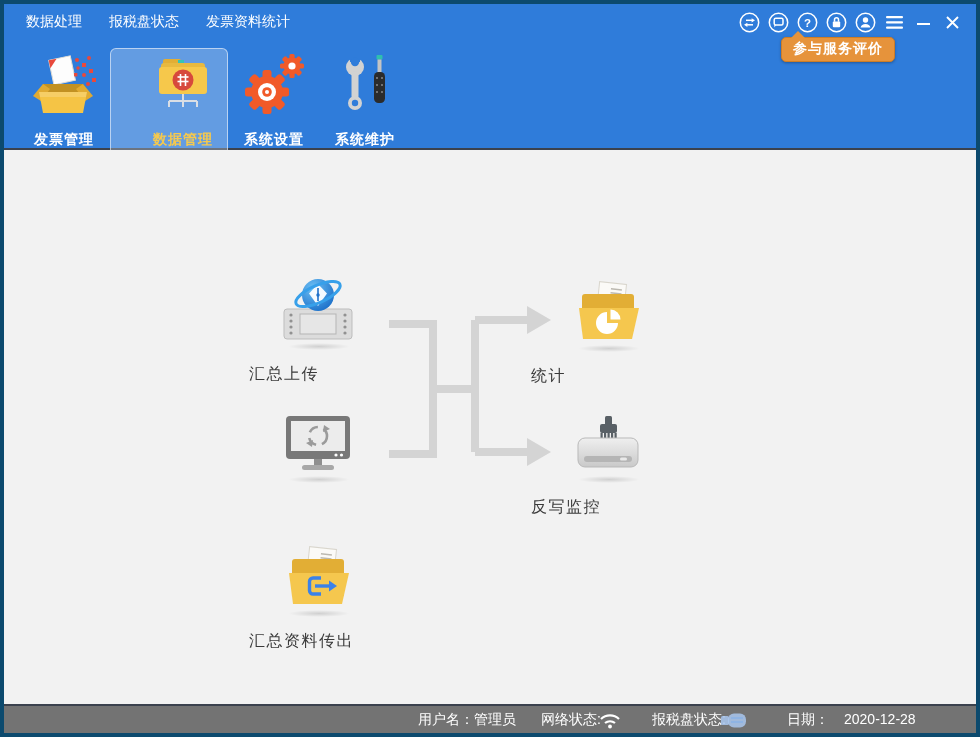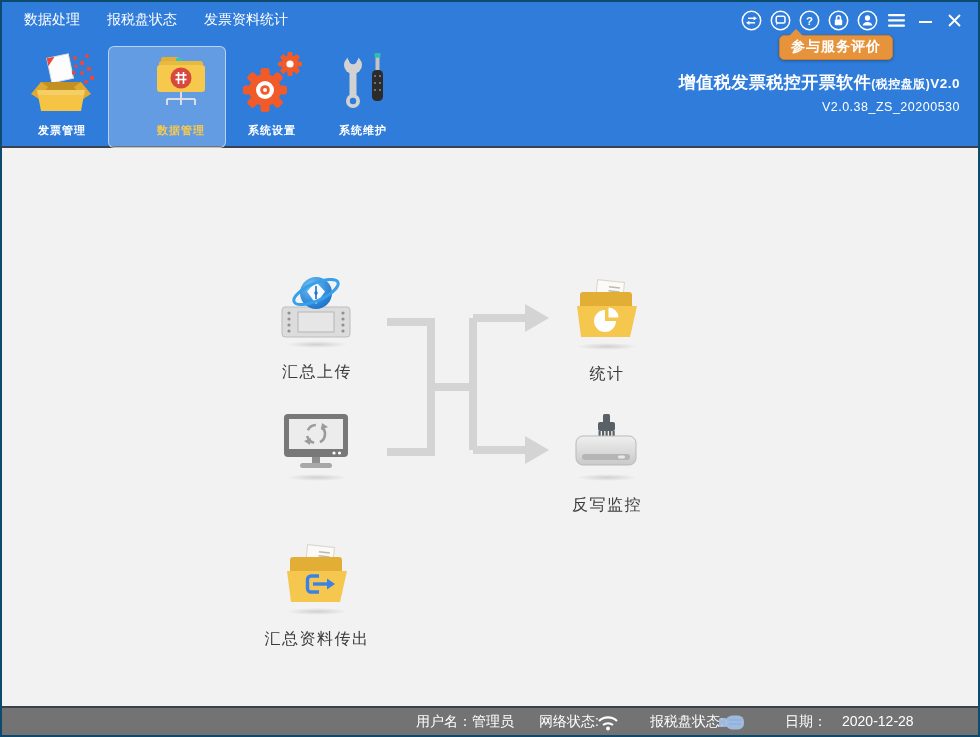--- a/index.html
+++ b/index.html
@@ -1,49 +1,49 @@
 <!DOCTYPE html>
 <html><head>
 <meta charset="utf-8">
 <style>
   html,body{margin:0;padding:0;background:#888;}
-  .window{position:relative;width:980px;height:737px;box-sizing:border-box;border:2px solid #0c4a6e;
+  .window{position:relative;width:980px;height:737px;box-sizing:border-box;border:4px solid #0c4a6e;
           background:#f2f2f2;overflow:hidden;font-family:"Liberation Sans","DejaVu Sans",sans-serif;
           -webkit-font-smoothing:antialiased;}
   
   .header{position:absolute;top:0;left:0;right:0;height:144px;background:#2f7cda;border-bottom:2px solid #3b424e;}
   .menubar{display:flex;gap:27px;padding:9px 0 0 22px;}
   .menu-item{color:#fff;font-size:14px;cursor:pointer;white-space:nowrap;}
   .win-controls{position:absolute;top:8px;right:13px;display:flex;align-items:center;gap:8px;}
   .wc{width:21px;height:21px;display:flex;align-items:center;justify-content:center;cursor:pointer;}
   .wc svg{display:block;}
   
   .toolbar{position:absolute;top:44px;left:15px;display:flex;}
   .tb-item{width:88px;padding:5px 0 9px;margin-right:1px;text-align:center;border-radius:6px;
            border:1px solid transparent;cursor:pointer;}
   .tb-item.selected{background:rgba(222,232,246,.30);border:1px solid rgba(255,255,255,.55);padding-left:28px;}
   .tb-icon{height:60px;display:flex;align-items:flex-end;justify-content:center;}
-  .tb-label{margin-top:11px;font-size:11px;font-weight:bold;color:#fff;letter-spacing:1px;}
+  .tb-label{margin-top:17px;font-size:14px;font-weight:bold;color:#fff;letter-spacing:1px;}
   .tb-item.selected .tb-label{color:#f6c94d;}
   
   .app-title{position:absolute;top:69px;right:18px;text-align:right;color:#fff;}
   .app-title .l1{font-size:17px;font-weight:bold;letter-spacing:.5px;}
   .app-title .edition{font-size:12px;font-weight:bold;}
   .app-title .ver{font-size:13.5px;font-weight:bold;}
   .app-title .l2{font-size:12.5px;margin-top:6px;letter-spacing:.5px;}
   
   .tooltip{position:absolute;top:33px;left:777px;z-index:6;background:#e6933b;border:1px solid #cd7d27;
            color:#fff;font-size:14px;font-weight:bold;padding:2px 11px 3px;border-radius:5px;
            box-shadow:0 1px 3px rgba(0,0,0,.3);cursor:pointer;letter-spacing:1px;}
   .tooltip::before{content:"";position:absolute;top:-7px;left:9px;width:0;height:0;
            border-left:7px solid transparent;border-right:7px solid transparent;border-bottom:7px solid #e6933b;}
   
   .main{position:absolute;top:146px;left:0;right:0;bottom:29px;background:#f2f2f2;}
   .flow-arrows{position:absolute;left:0;top:0;}
-  .node{position:absolute;text-align:center;cursor:pointer;}
+  .node{position:absolute;cursor:pointer;}
   .node-icon{display:flex;justify-content:center;}
   .node-shadow{width:62px;height:7px;margin:1px auto 0;border-radius:50%;
                background:radial-gradient(ellipse at center,rgba(0,0,0,.14),rgba(0,0,0,0) 70%);}
   .node-label{margin-top:12px;font-size:16px;color:#3a3a3a;letter-spacing:1.5px;line-height:24px;}
   
   .statusbar{position:absolute;left:0;right:0;bottom:0;height:27px;background:#737373;border-top:2px solid #3b424e;
              color:#fff;font-size:14px;}
   .statusbar span{position:absolute;top:5px;white-space:nowrap;}
   .sb-icon{position:absolute;}
 </style>
@@ -217,26 +217,20 @@
               <circle cx="50" cy="31" r="1"></circle>
                 <circle cx="45" cy="38" r="1"></circle>
                 <circle cx="50" cy="38" r="1"></circle>
               </g>
           </svg>
         </div>
         <div class="tb-label">系统维护</div>
       </div>
     </div>
 
-    <div class="app-title">
-      <div class="l1">
-        <span>增值税发票税控开票软件</span><span class="edition">(税控盘版)</span><span class="ver">V2.0</span>
-      </div>
-      <div class="l2">V2.0.38_ZS_20200530</div>
-    </div>
   </div>
 
   <div class="tooltip">参与服务评价</div>
 
   <div class="main">
 
     <svg class="flow-arrows" width="980" height="558">
       <g stroke="#d4d4d4" stroke-width="8" fill="none">
         <path d="M385,174 H429 V304 H385"></path>
         <path d="M429,239 H471"></path>

